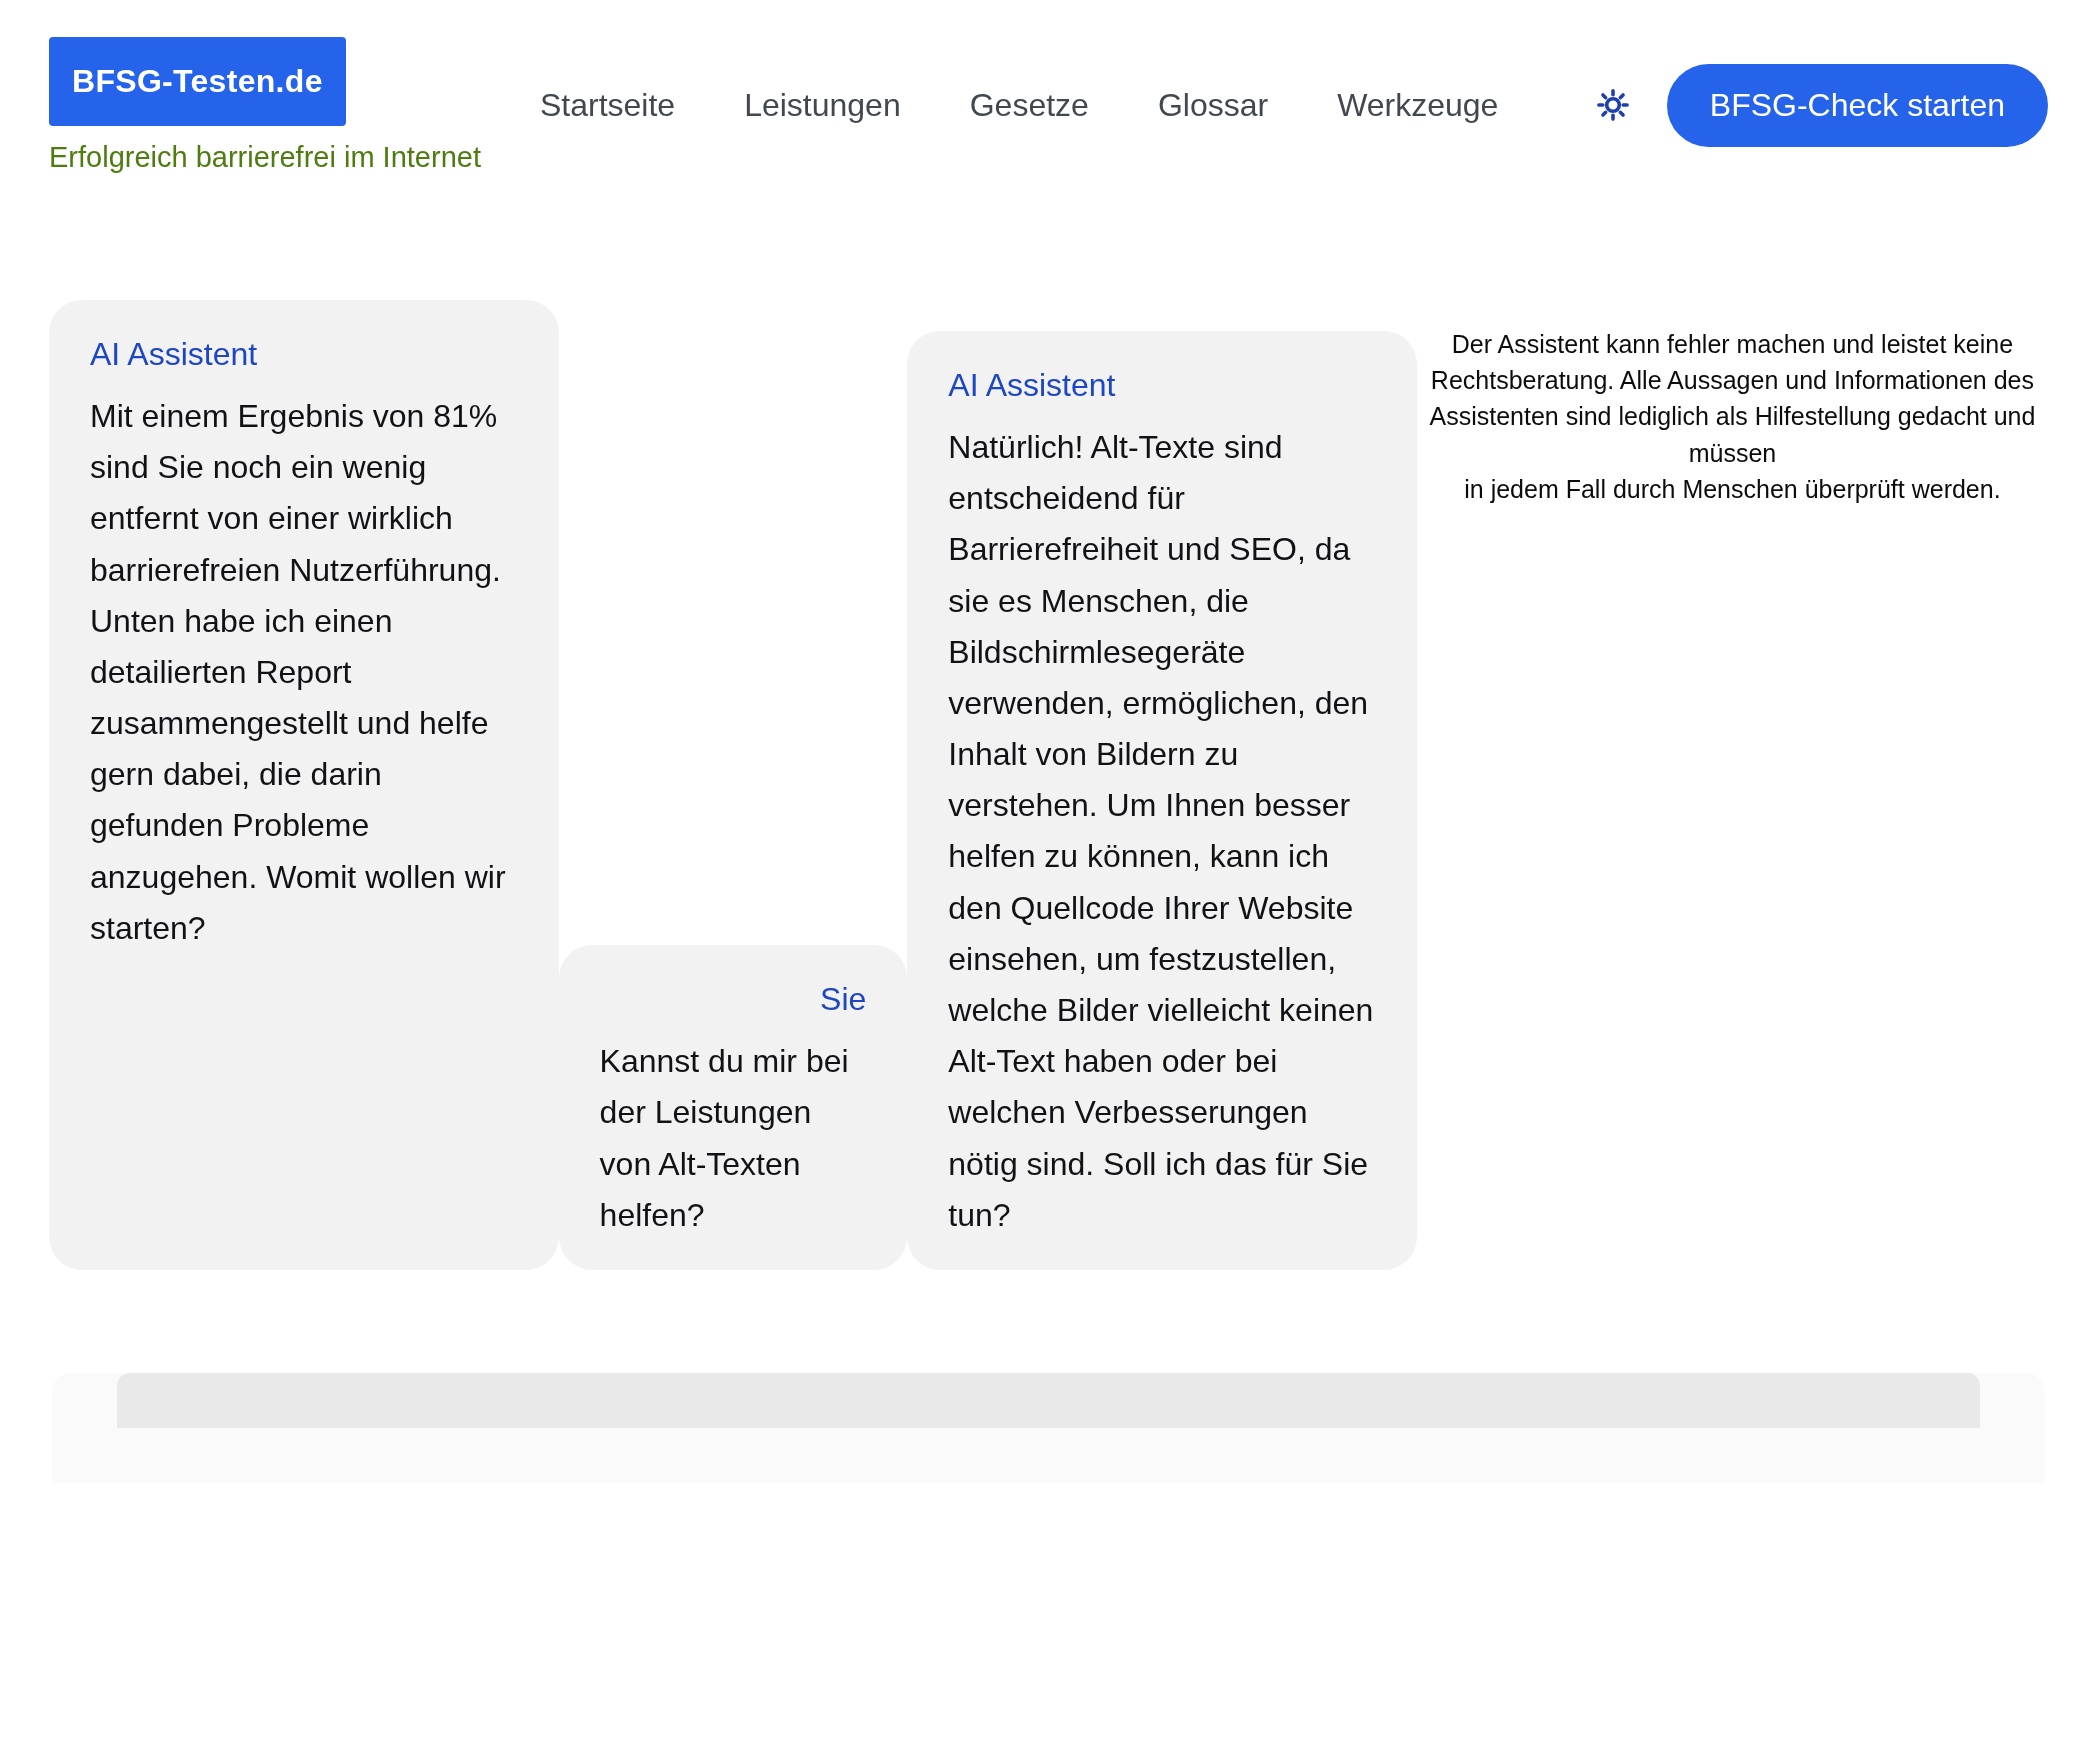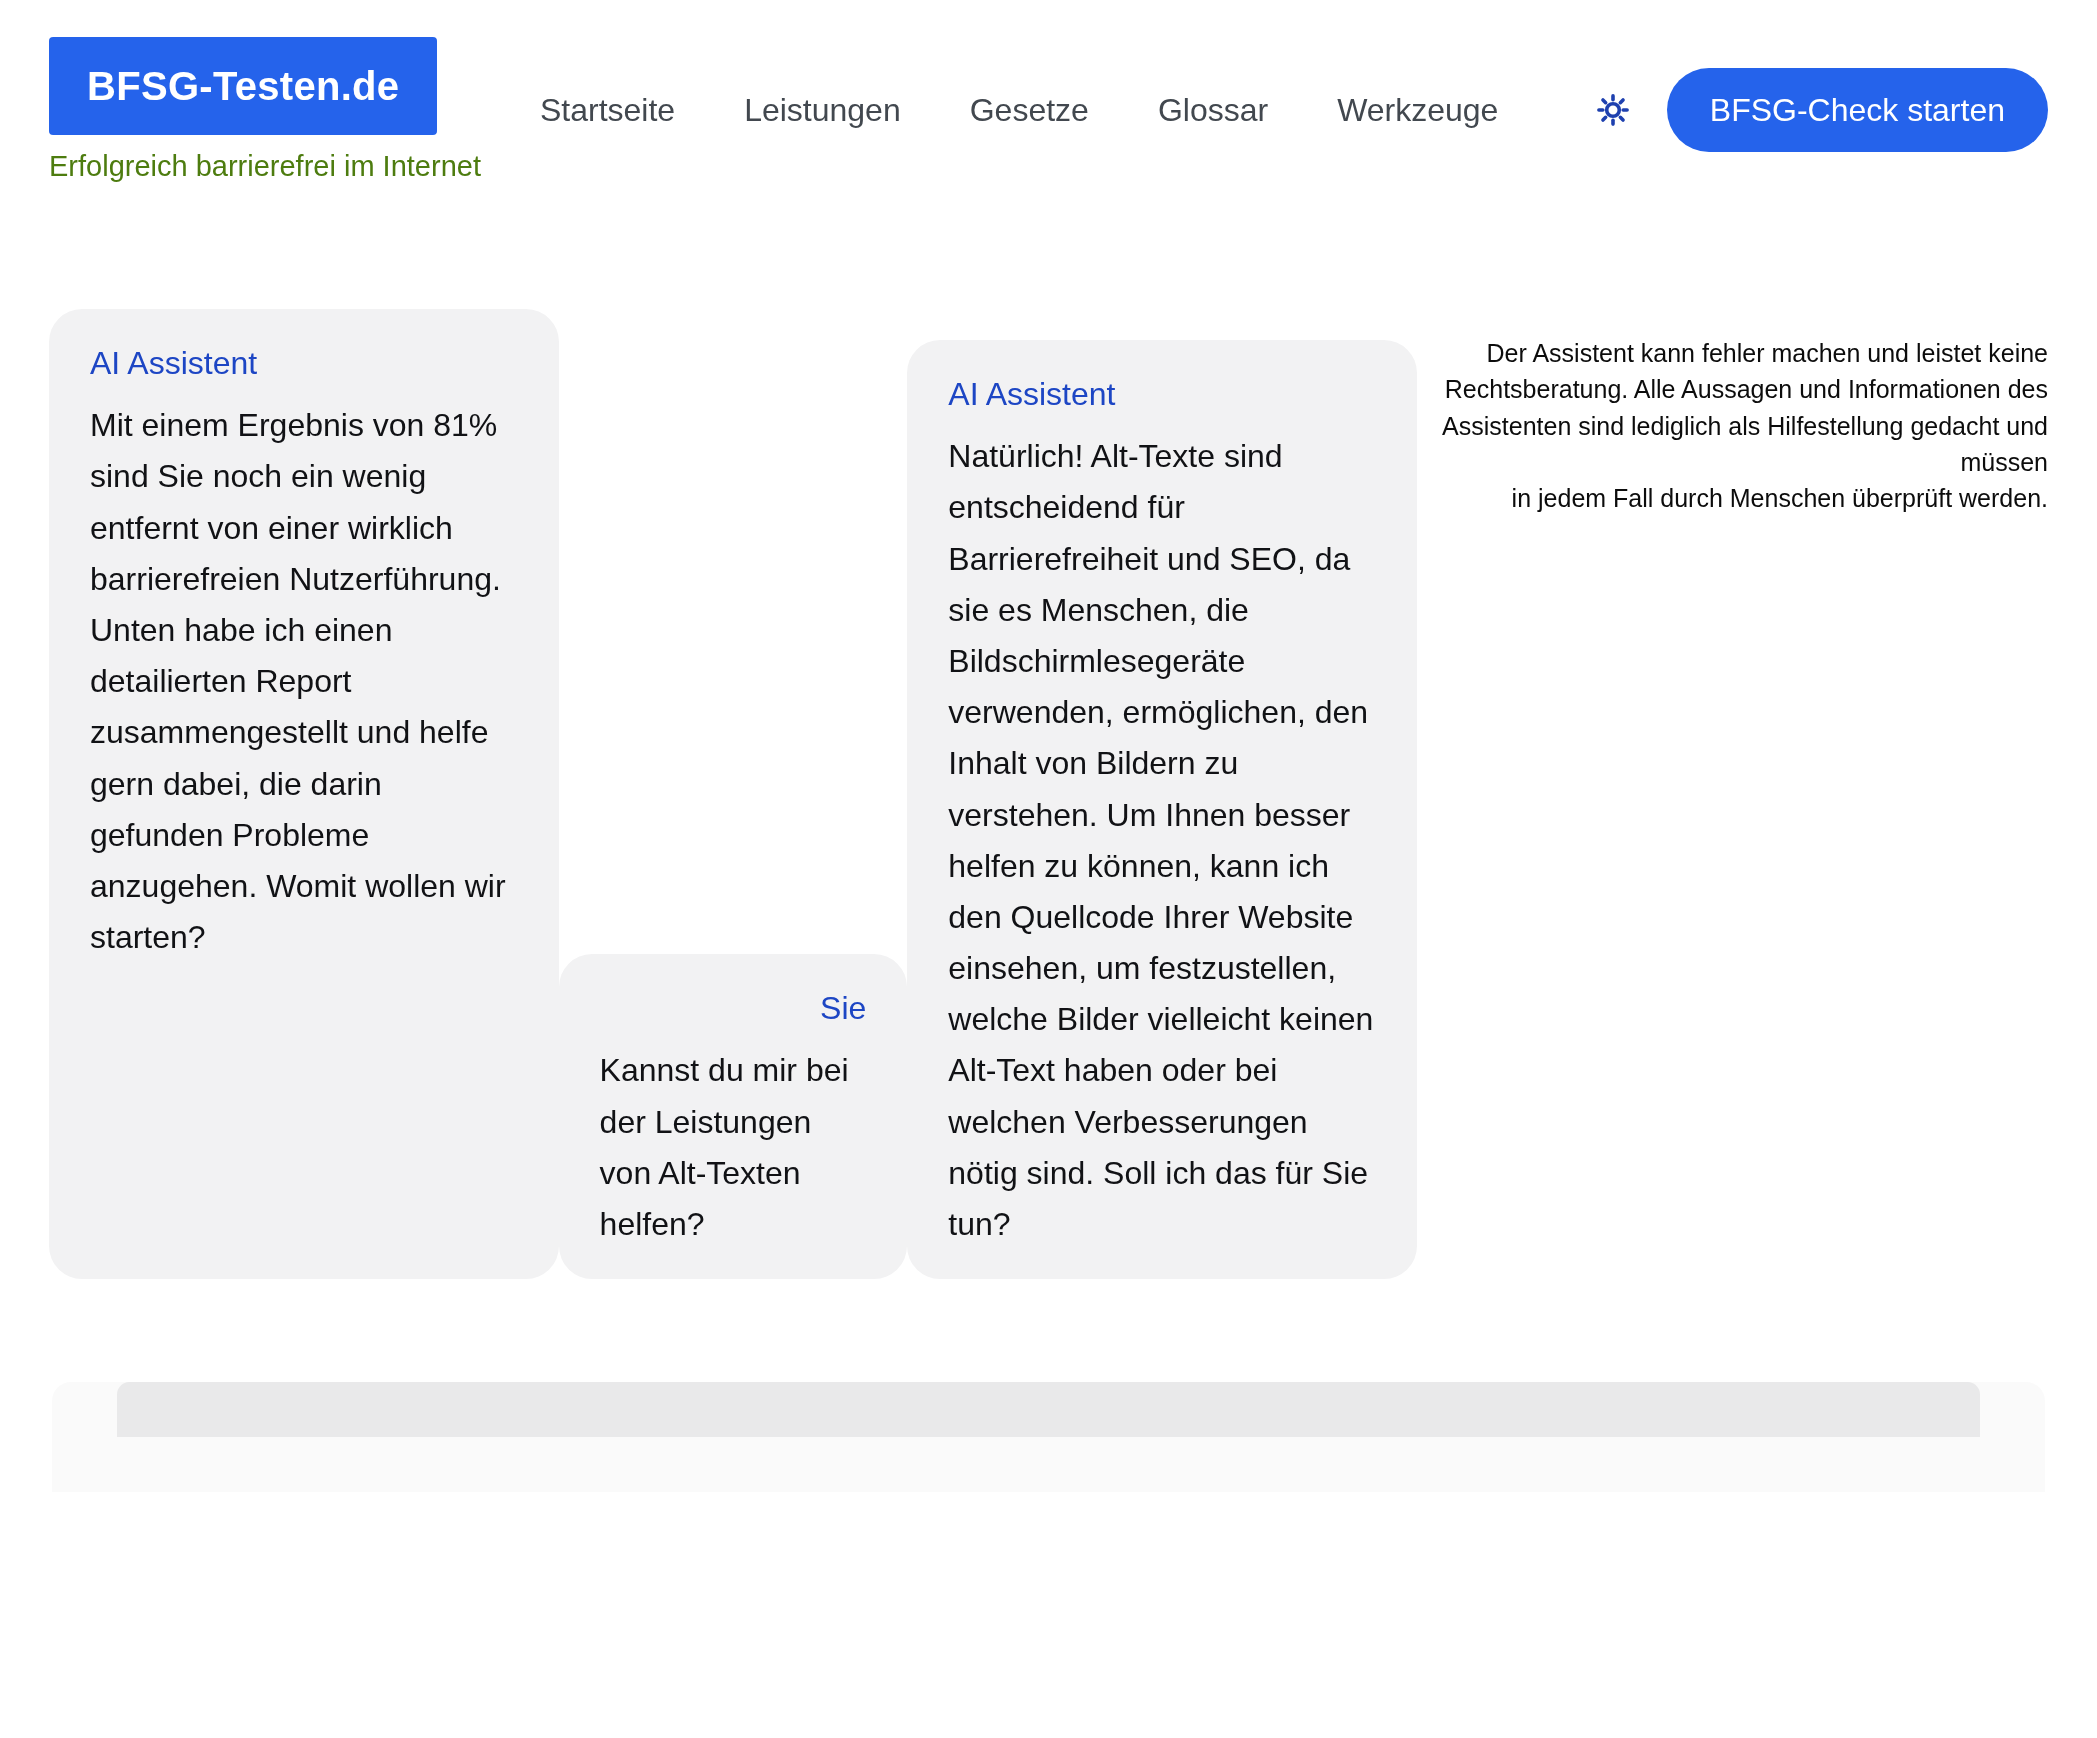--- a/index.html
+++ b/index.html
@@ -6,22 +6,22 @@
   body{
     width:2097px;height:1739px;overflow:hidden;background:#ffffff;
     font-family:"Liberation Sans", sans-serif;color:#0b0b0b;position:relative;
   }
   .page{width:100%;height:100%;}
 
   
   .header{display:flex;align-items:center;padding:37px 49px 0 49px;}
   .brand{display:flex;flex-direction:column;margin-right:59px;flex-shrink:0;}
   .logo{
-    background:#2563eb;color:#ffffff;font-weight:700;font-size:40px;
-    padding:26px 38px;border-radius:4.1px;letter-spacing:0.3px;line-height:1.15;
+    background:#2563eb;color:#ffffff;font-weight:700;font-size:32px;
+    padding:26px 23px;border-radius:4.1px;letter-spacing:0.3px;line-height:1.15;
     width:fit-content;
   }
   .tagline{font-size:29px;color:#4d7c0f;margin-top:15px;}
   .nav{display:flex;gap:69px;align-items:center;}
   .nav a{font-size:32px;color:#42484f;text-decoration:none;cursor:pointer;white-space:nowrap;}
   .header-right{margin-left:auto;display:flex;align-items:center;gap:36px;}
   .theme-toggle{background:none;border:none;padding:0;cursor:pointer;display:flex;align-items:center;}
   .cta{
     background:#2563eb;color:#ffffff;border:none;cursor:pointer;
     font-size:32px;font-family:"Liberation Sans",sans-serif;
@@ -54,21 +54,21 @@
     font-family:"Liberation Sans",sans-serif;font-size:32px;color:#333;
     padding:0;min-width:0;
   }
   .composer input::placeholder{color:#8f949c;opacity:1;}
   .send{
     width:82px;height:82px;border-radius:29px;background:#2563eb;border:none;cursor:pointer;
     display:flex;align-items:center;justify-content:center;flex-shrink:0;margin-right:33px;margin-left:16.5px;
   }
 
   
-  .disclaimer{margin-top:26px;text-align:right;font-size:25px;line-height:1.45;color:#0c0c0c;}
+  .disclaimer{margin-top:26px;text-align:center;font-size:25px;line-height:1.45;color:#0c0c0c;}
 
   
   .report-panel{
     margin:103px 52px 0 52px;background:#fafafa;border-radius:19px 19px 0 0;height:110px;
   }
   .report-bar{
     margin:45px 65px 0 65px;background:#e9e9ea;border-radius:12.4px 12.4px 0 0;height:55px;
   }
 </style>
 </head>

